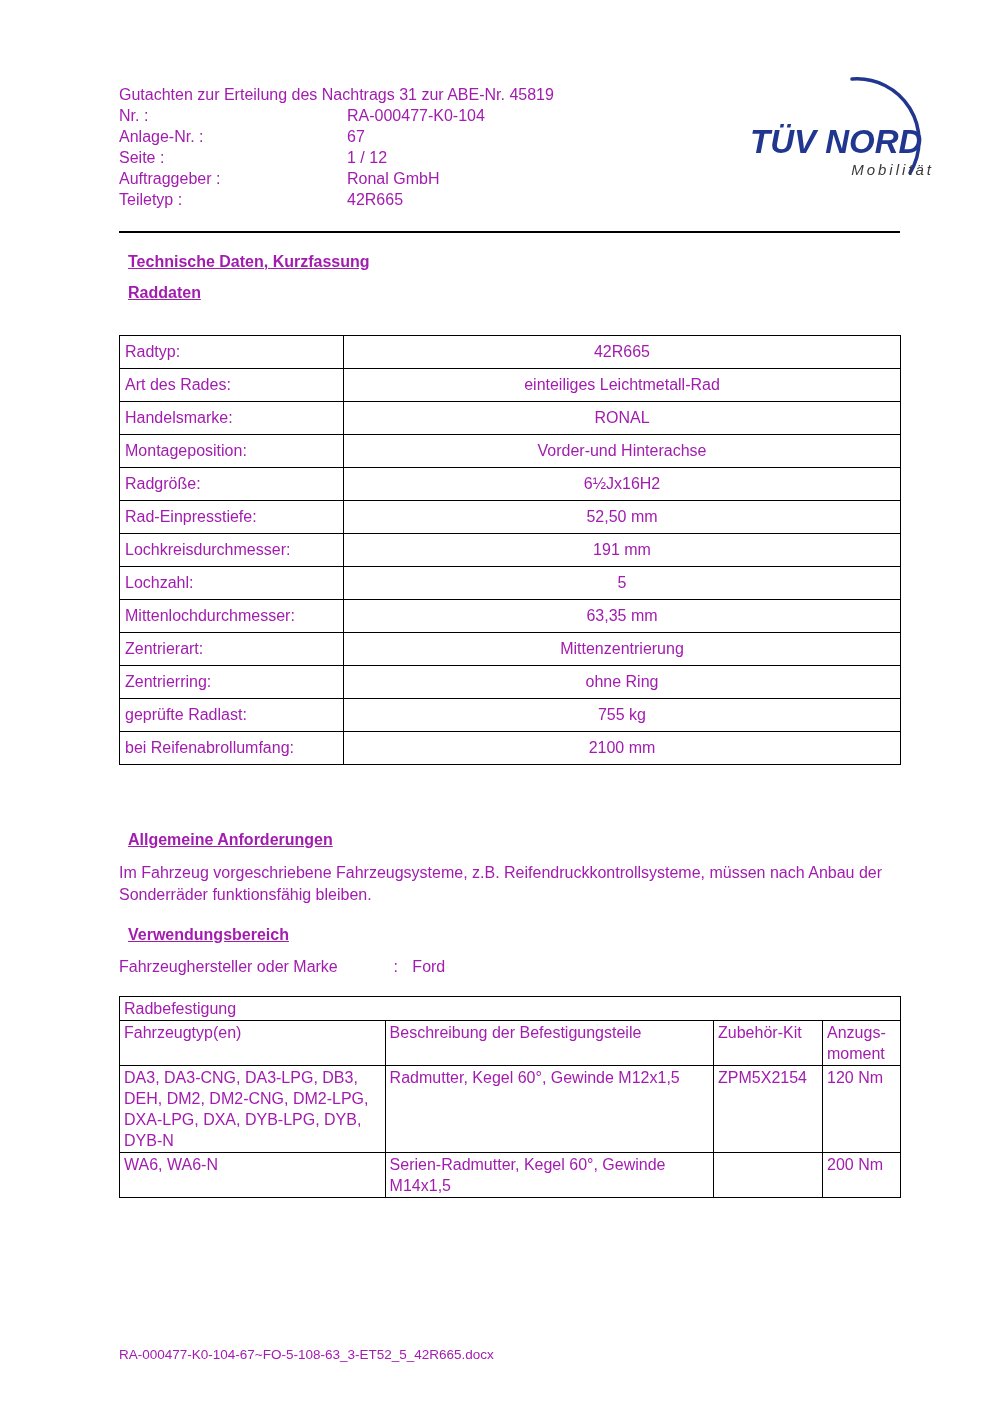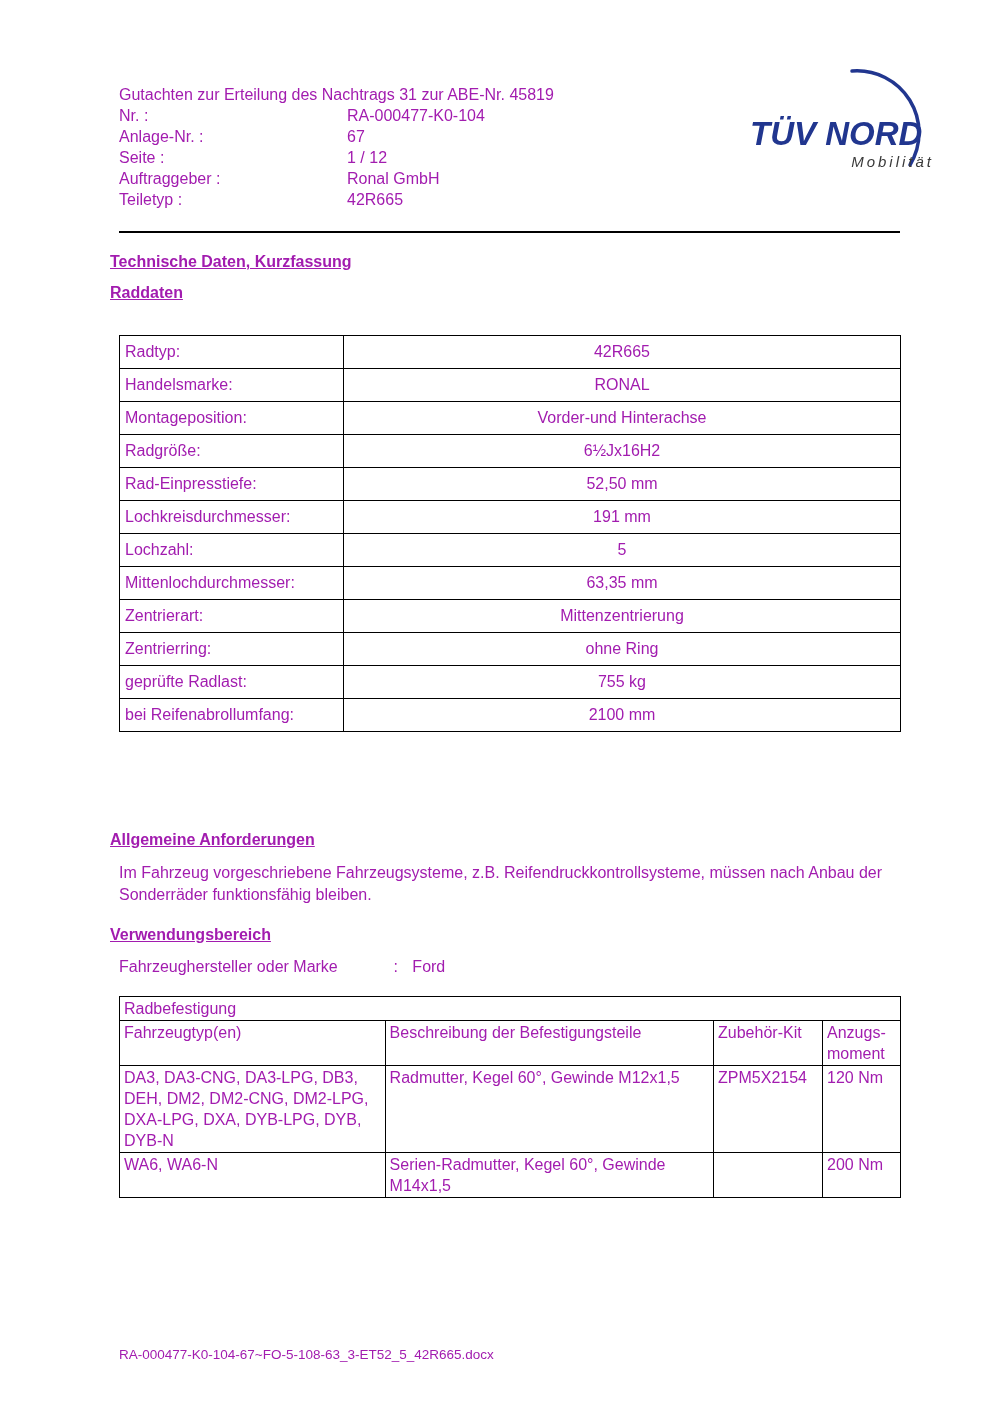--- a/index.html
+++ b/index.html
@@ -14,28 +14,28 @@
   }
   .bold { font-weight:normal; }
 
   
   .header-block { position:absolute; top:84px; left:119px; width:600px; }
   .header-title { line-height:21px; }
   .header-row { display:flex; line-height:21px; }
   .header-label { width:228px; flex:0 0 228px; }
 
   
-  .logo { position:absolute; top:65px; left:748px; width:210px; height:115px; }
+  .logo { position:absolute; top:73px; left:748px; width:210px; height:115px; }
   .logo svg { display:block; }
 
   
   .divider { position:absolute; top:231px; left:119px; width:781px; border-top:2px solid #000; }
 
   
-  .heading { position:absolute; left:110px; font-weight:bold; text-decoration:underline; }
+  .heading { position:absolute; left:128px; font-weight:bold; text-decoration:underline; }
   .h-tech { top:253px; }
   .h-raddaten { top:284px; }
   .h-allg { top:831px; }
   .h-verw { top:926px; }
 
   
   table { border-collapse:collapse; }
   .raddaten-table { position:absolute; top:335px; left:119px; width:782px; }
   .raddaten-table td { border:1px solid #000; height:33px; padding:0 5px; }
   .raddaten-table td.lbl { width:224px; text-align:left; }
@@ -99,20 +99,24 @@
   <div class="divider"></div>
 
   <div class="heading h-tech">Technische Daten, Kurzfassung</div>
   <div class="heading h-raddaten">Raddaten</div>
 
   <table class="raddaten-table">
     <tbody>
       <tr>
         <td class="lbl">Radtyp:</td>
         <td class="val bold">42R665</td>
+      </tr>
+      <tr>
+        <td class="lbl">Art des Rades:</td>
+        <td class="val">einteiliges Leichtmetall-Rad</td>
       </tr>
       <tr>
         <td class="lbl">Handelsmarke:</td>
         <td class="val">RONAL</td>
       </tr>
       <tr>
         <td class="lbl">Montageposition:</td>
         <td class="val">Vorder-und Hinterachse</td>
       </tr>
       <tr>

